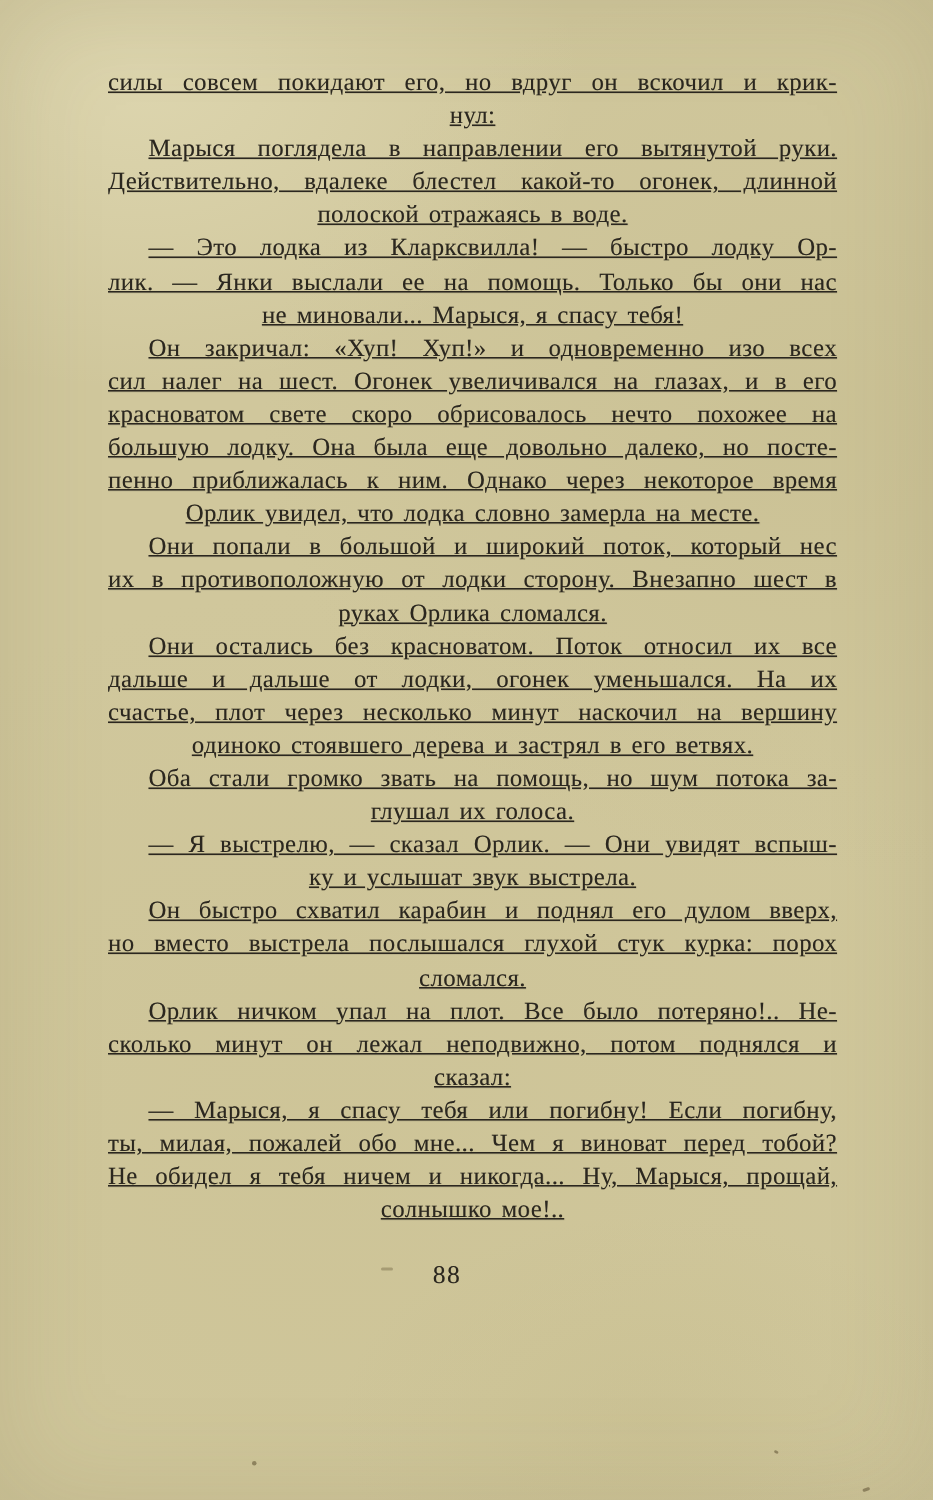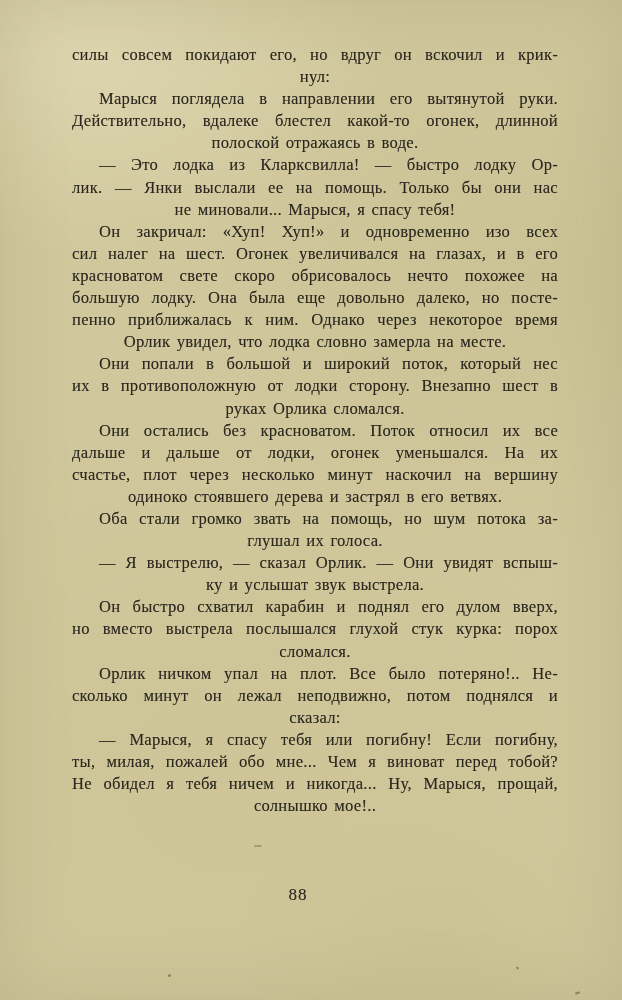--- a/index.html
+++ b/index.html
@@ -18,34 +18,34 @@
     color:#2b271f;
   }
   .text-block{
     position:absolute;
     left:72px; top:44px; width:486px;
     font-size:16.5px;
     line-height:22.1px;
     letter-spacing:.3px;
     word-spacing:2px;
     text-shadow:.2px .2px 0 rgba(43,39,31,.35);
+    text-decoration:underline;
   }
   .line{white-space:normal;text-align:center;}
   .line.just{text-align:justify; text-align-last:justify; text-justify:inter-word;}
   .line.indent{padding-left:27px;}
   .pagenum-row{
     position:absolute;
     left:72px; top:840px; width:486px;
     text-align:center;
     padding-right:34px;
     box-sizing:border-box;
     font-size:17px;
     letter-spacing:1px;
     text-shadow:.2px .2px 0 rgba(43,39,31,.35);
-    margin-top:45px;
   }
   .speck{position:absolute;background:#5d5132;border-radius:50%;opacity:.55;}
   .speck.s1{left:516px;top:967px;width:3px;height:2px;transform:rotate(25deg);}
   .speck.s2{left:575px;top:992px;width:5px;height:2px;transform:rotate(-20deg);border-radius:2px;}
   .speck.s3{left:254px;top:845px;width:8px;height:2px;opacity:.35;border-radius:2px;}
   .speck.s4{left:168px;top:974px;width:3px;height:3px;}
 </style>
 </head>
 <body>
 

